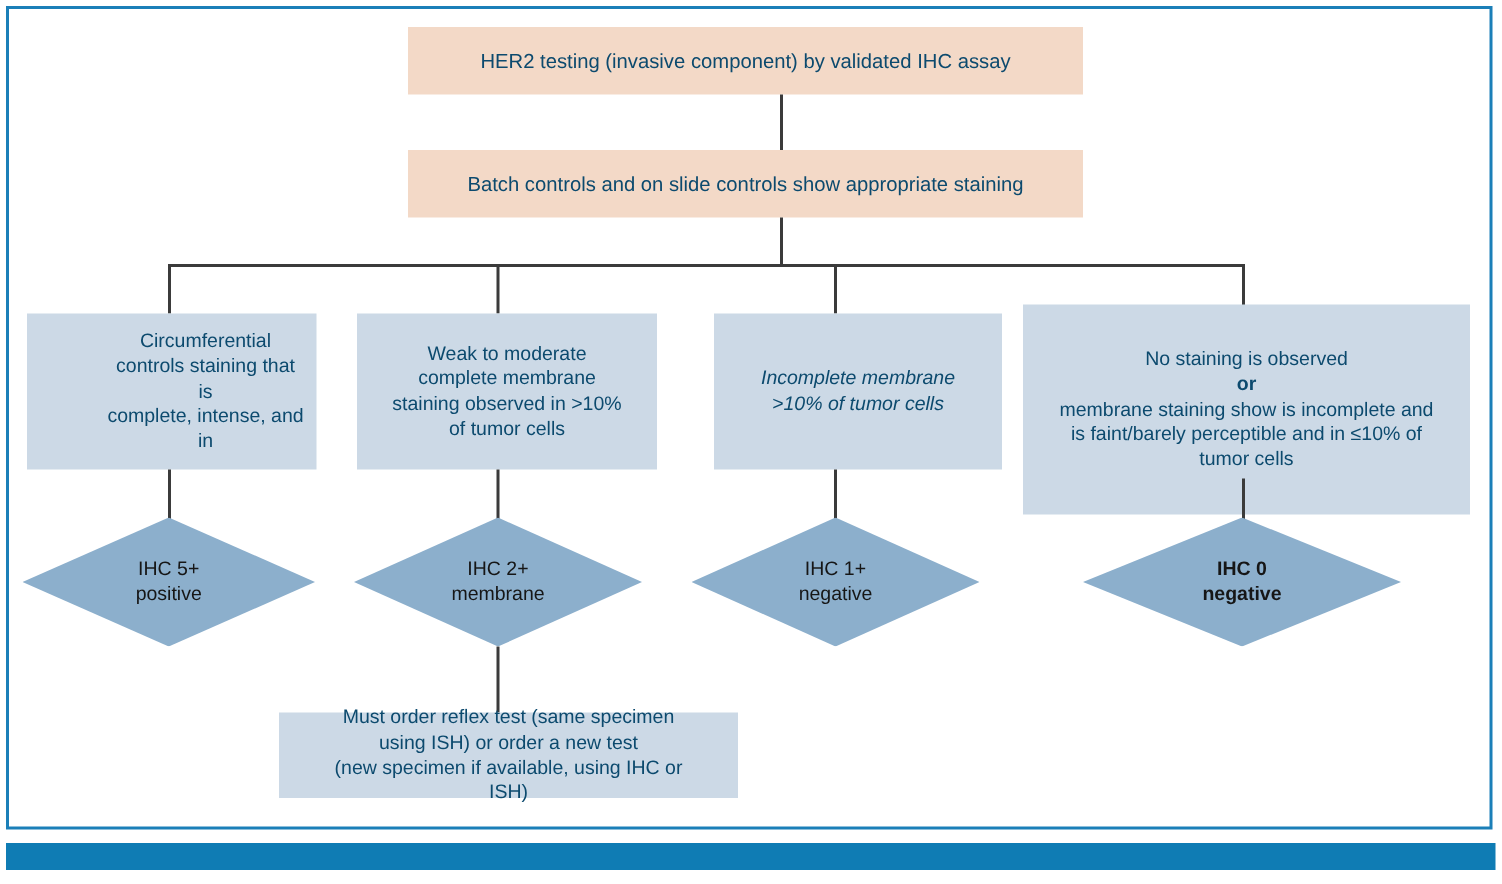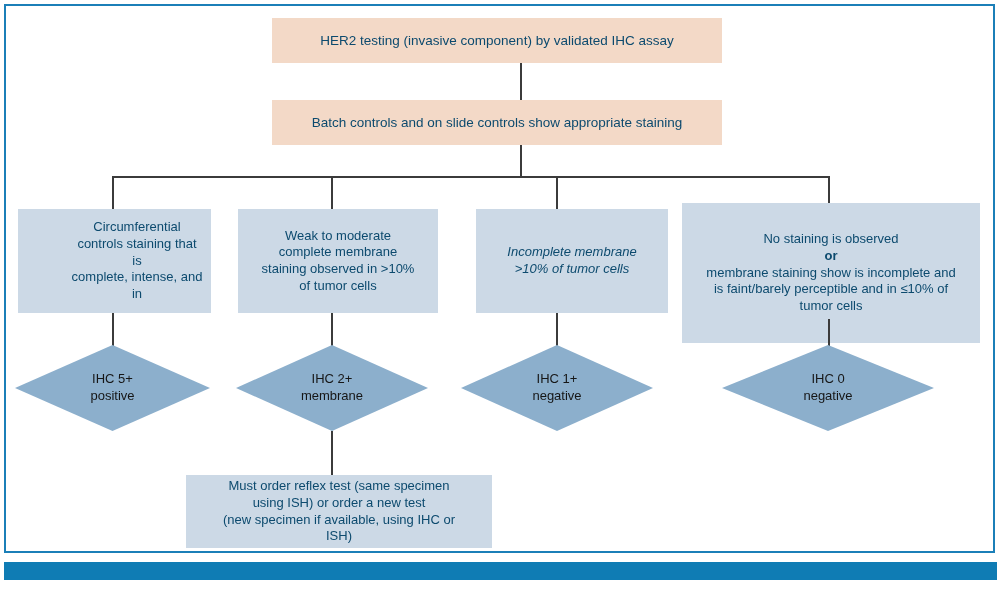--- a/index.html
+++ b/index.html
@@ -180,33 +180,33 @@
   <div class="diamond-wrap" style="left:461px; top:345px; width:192px; height:86px;">
     <div class="diamond-shape"></div>
     <div class="diamond-label">
       <div>
         <div>IHC 1+</div>
         <div>negative</div>
       </div>
     </div>
   </div>
 
-  <div class="diamond-wrap" style="left:722px; top:345px; width:212px; height:86px;">
+  <div class="diamond-wrap" style="left:722px; top:345px; width:212px; height:86px;font-weight:bold;">
     <div class="diamond-shape"></div>
     <div class="diamond-label">
       <div>
         <div>IHC 0</div>
         <div>negative</div>
       </div>
     </div>
   </div>
 
   <div class="conn conn-v" style="left:331px; top:431px; height:44px;"></div>
 
-  <div class="node box-blue" style="left:186px; top:475px; width:306px; height:73px;">
+  <div class="node box-blue" style="left:186px; top:475px; width:306px; height:57px;">
     <div class="lines">
       <div>Must order reflex test (same specimen</div>
       <div>using ISH) or order a new test</div>
       <div>(new specimen if available, using IHC or</div>
       <div>ISH)</div>
     </div>
   </div>
 
 </div>
 

